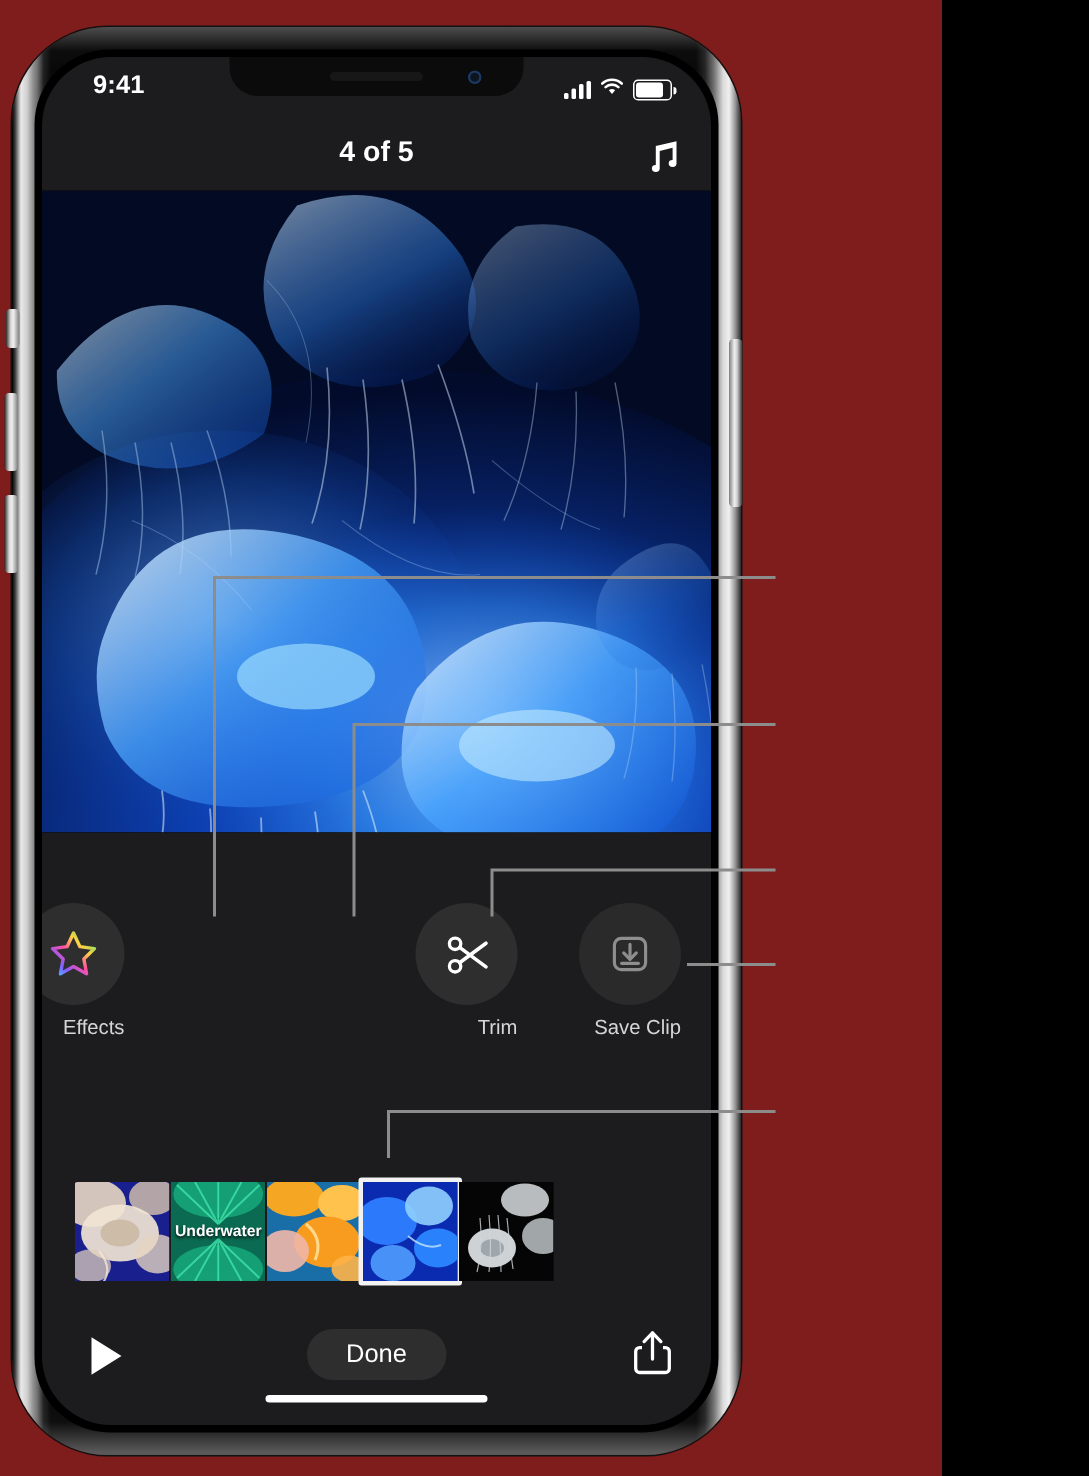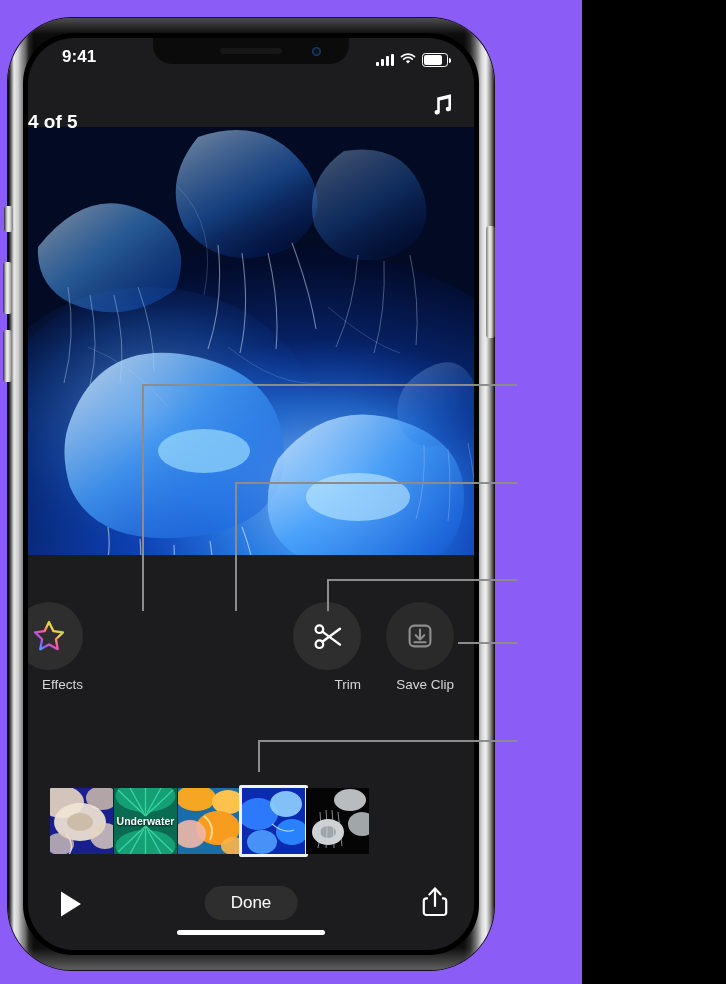--- a/index.html
+++ b/index.html
@@ -1,20 +1,20 @@
 <!DOCTYPE html>
 <html><head>
 <meta charset="utf-8">
 <style>
   html,body{margin:0;padding:0;background:#000;}
   body{width:726px;height:984px;overflow:hidden;
        font-family:"Liberation Sans","DejaVu Sans",sans-serif;
        -webkit-font-smoothing:antialiased;}
 
-  #root{position:relative;width:582px;height:984px;background:#8b5cf6;}
+  #root{position:relative;width:628px;height:984px;background:#7f1d1d;}
 
   
   .phone-frame{position:absolute;left:8px;top:18px;width:486px;height:952px;
       border-radius:64px;
       background:linear-gradient(90deg,#000 0px,#3a3a3a 2px,#e9e9e9 6px,#cfcfcf 10px,
                  #8f8f8f 14px,#6a6a6a 17px,#1a1a1a 21px,#000 26px,
                  #000 456px,#1d1d1d 462px,#6e6e6e 468px,#d9d9d9 474px,
                  #f0f0f0 478px,#9a9a9a 482px,#2a2a2a 486px);
       box-shadow:0 0 0 1px #111;}
   .phone-frame-v{position:absolute;left:8px;top:18px;width:486px;height:952px;
@@ -59,22 +59,22 @@
   .bars i:nth-child(3){height:10px;} .bars i:nth-child(4){height:12px;}
   .batt{position:relative;width:24px;height:12px;border:1.4px solid #fff;border-radius:3.4px;}
   .batt::after{content:"";position:absolute;right:-4px;top:3.5px;width:2px;height:5px;
       background:#fff;border-radius:0 2px 2px 0;}
   .batt i{position:absolute;left:1.4px;top:1.4px;bottom:1.4px;width:18px;
       background:#fff;border-radius:2px;}
 
   
   .navbar{position:absolute;left:0;top:42px;width:100%;height:47px;z-index:15;
       background:#1c1c1e;}
-  .nav-title{position:absolute;left:0;right:0;top:11px;text-align:left;
-      color:#fff;font-size:19px;font-weight:bold;margin-top:20px;}
+  .nav-title{position:absolute;left:0;right:0;top:11px;text-align:center;
+      color:#fff;font-size:19px;font-weight:bold;}
   .nav-music{position:absolute;right:18px;top:9px;width:30px;height:30px;}
 
   
   .video{position:absolute;left:0;top:89px;width:446px;height:428px;overflow:hidden;
       background:#020617;}
   .video svg{display:block;width:446px;height:428px;}
 
   
   .toolarea{position:absolute;left:0;top:517px;width:446px;height:395px;background:#1c1c1e;}
 
@@ -287,21 +287,21 @@
                 </linearGradient>
               </defs>
               <path d="M17 3 l4.3 9.1 9.7 1.3 -7.1 6.9 1.8 9.9 -8.7 -4.8 -8.7 4.8 1.8 -9.9 -7.1 -6.9 9.7 -1.3 Z" fill="none" stroke="url(#rain)" stroke-width="2.3" stroke-linejoin="round"></path>
             </svg>
           </div>
           <div class="lbl">Effects</div>
         </div>
 
 
 
-        <div class="tool" style="left:265px;">
+        <div class="tool" style="left:249px;">
           <div class="circ">
             <svg width="33" height="33" viewBox="0 0 33 33">
               <circle cx="8.4" cy="9.2" r="3.8" fill="none" stroke="#fff" stroke-width="2.2"></circle>
               <circle cx="8.4" cy="24.2" r="3.8" fill="none" stroke="#fff" stroke-width="2.2"></circle>
               <path d="M11.4 11.6 L29 24.6" stroke="#fff" stroke-width="2.4" stroke-linecap="round"></path>
               <path d="M11.4 21.8 L29 8.8" stroke="#fff" stroke-width="2.4" stroke-linecap="round"></path>
             </svg>
           </div>
           <div class="lbl">Trim</div>
         </div>

